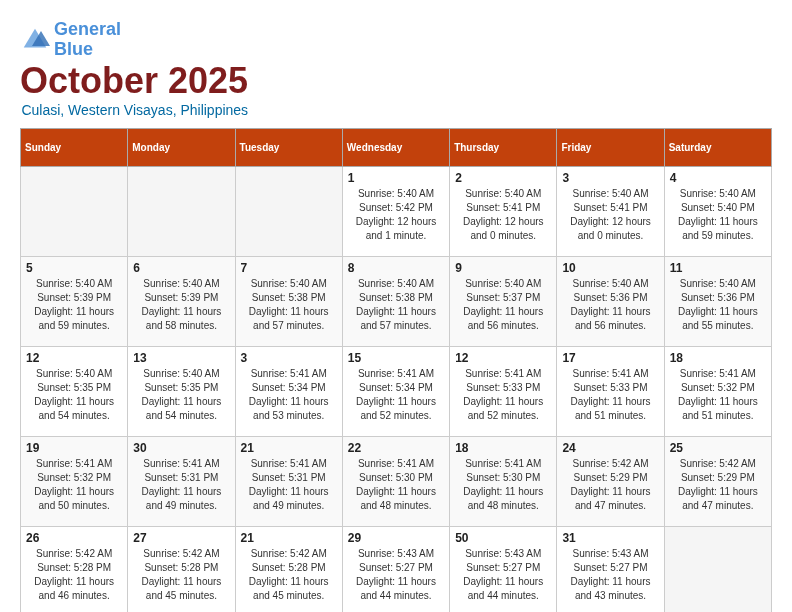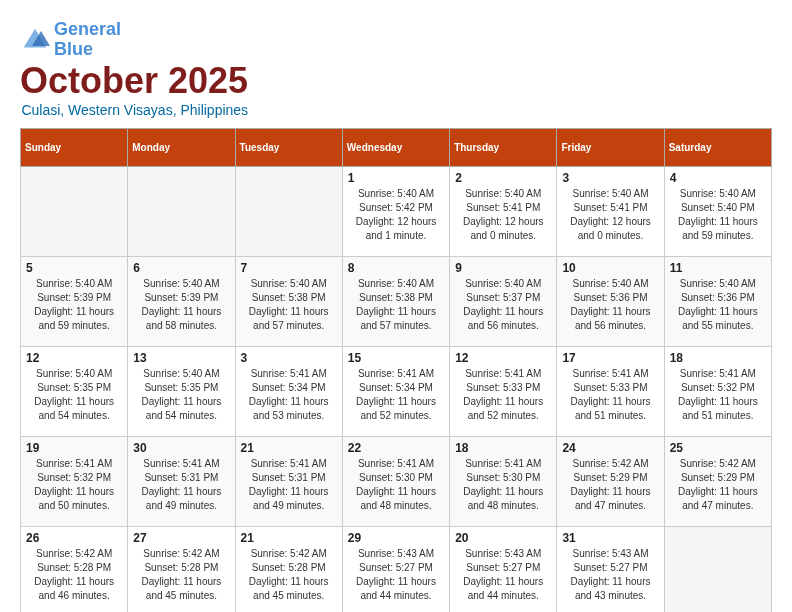--- a/index.html
+++ b/index.html
@@ -334,21 +334,21 @@
 and 45 minutes.</div>
         </td>
         <td>
           <div class="day-num">29</div>
           <div class="day-info" style="white-space: pre-line;">Sunrise: 5:43 AM
 Sunset: 5:27 PM
 Daylight: 11 hours
 and 44 minutes.</div>
         </td>
         <td>
-          <div class="day-num">20</div>
+          <div class="day-num">50</div>
           <div class="day-info" style="white-space: pre-line;">Sunrise: 5:43 AM
 Sunset: 5:27 PM
 Daylight: 11 hours
 and 44 minutes.</div>
         </td>
         <td>
           <div class="day-num">31</div>
           <div class="day-info" style="white-space: pre-line;">Sunrise: 5:43 AM
 Sunset: 5:27 PM
 Daylight: 11 hours

